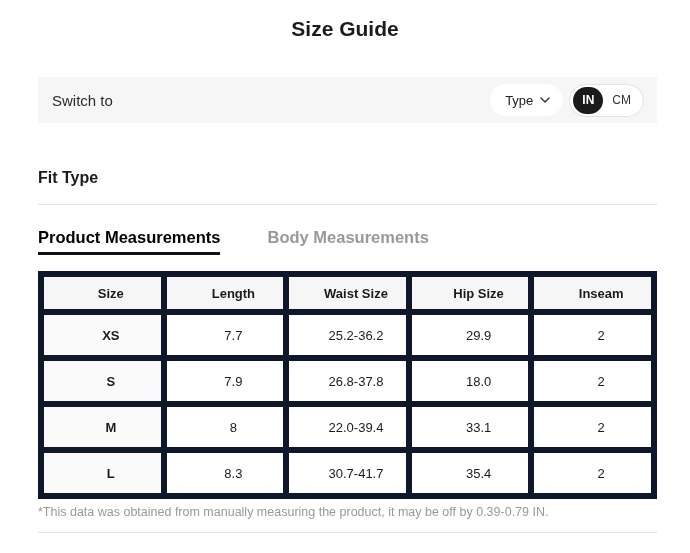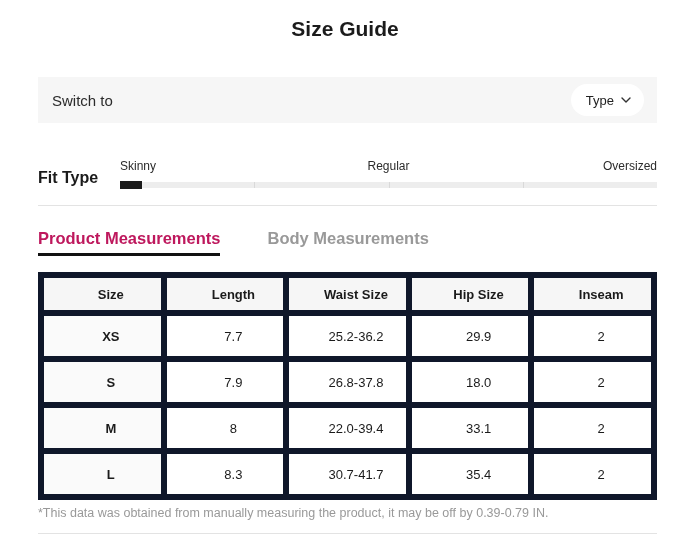--- a/index.html
+++ b/index.html
@@ -96,21 +96,21 @@
   .divider { margin-top: 17px; height: 1px; background: #e3e3e3; }
 
   
   .tabs { margin-top: 23px; display: flex; gap: 47px; }
   .tab {
     font-size: 16.5px; font-weight: bold;
     padding-bottom: 5px;
     cursor: pointer;
     border-bottom: 3px solid transparent;
   }
-  .tab.active { color: #be185d; border-bottom-color: #111; }
+  .tab.active { color: #000000; border-bottom-color: #111; }
   .tab.inactive { color: #999; }
 
   
   table.size-table {
     margin-top: 16px;
     width: 619px;
     border-collapse: collapse;
     table-layout: fixed;
   }
   .size-table th, .size-table td {
@@ -146,38 +146,29 @@
       <span class="switch-label">Switch to</span>
       <div class="switch-controls">
         <div class="type-pill">
           <span>Type</span>
           <span class="chevron">
             <svg width="10" height="6" viewBox="0 0 10 6" fill="none">
                 <path d="M1 1l4 4 4-4" stroke="#333" stroke-width="1.4" stroke-linecap="round" stroke-linejoin="round"></path>
               </svg>
           </span>
         </div>
+        <div class="unit-toggle">
+          <span class="unit-option selected">IN</span>
+          <span class="unit-option">CM</span>
+        </div>
       </div>
     </div>
 
     <div class="fit-row">
       <div class="fit-label">Fit Type</div>
-      <div class="fit-slider">
-        <div class="fit-option-labels">
-          <span class="fit-opt-left">Skinny</span>
-          <span class="fit-opt-center">Regular</span>
-          <span class="fit-opt-right">Oversized</span>
-        </div>
-        <div class="fit-track">
-          <span class="fit-tick t25"></span>
-          <span class="fit-tick t50"></span>
-          <span class="fit-tick t75"></span>
-          <span class="fit-indicator"></span>
-        </div>
-      </div>
     </div>
 
     <div class="divider"></div>
 
     <div class="tabs">
       <div class="tab active">Product Measurements</div>
       <div class="tab inactive">Body Measurements</div>
     </div>
 
     <table class="size-table">

